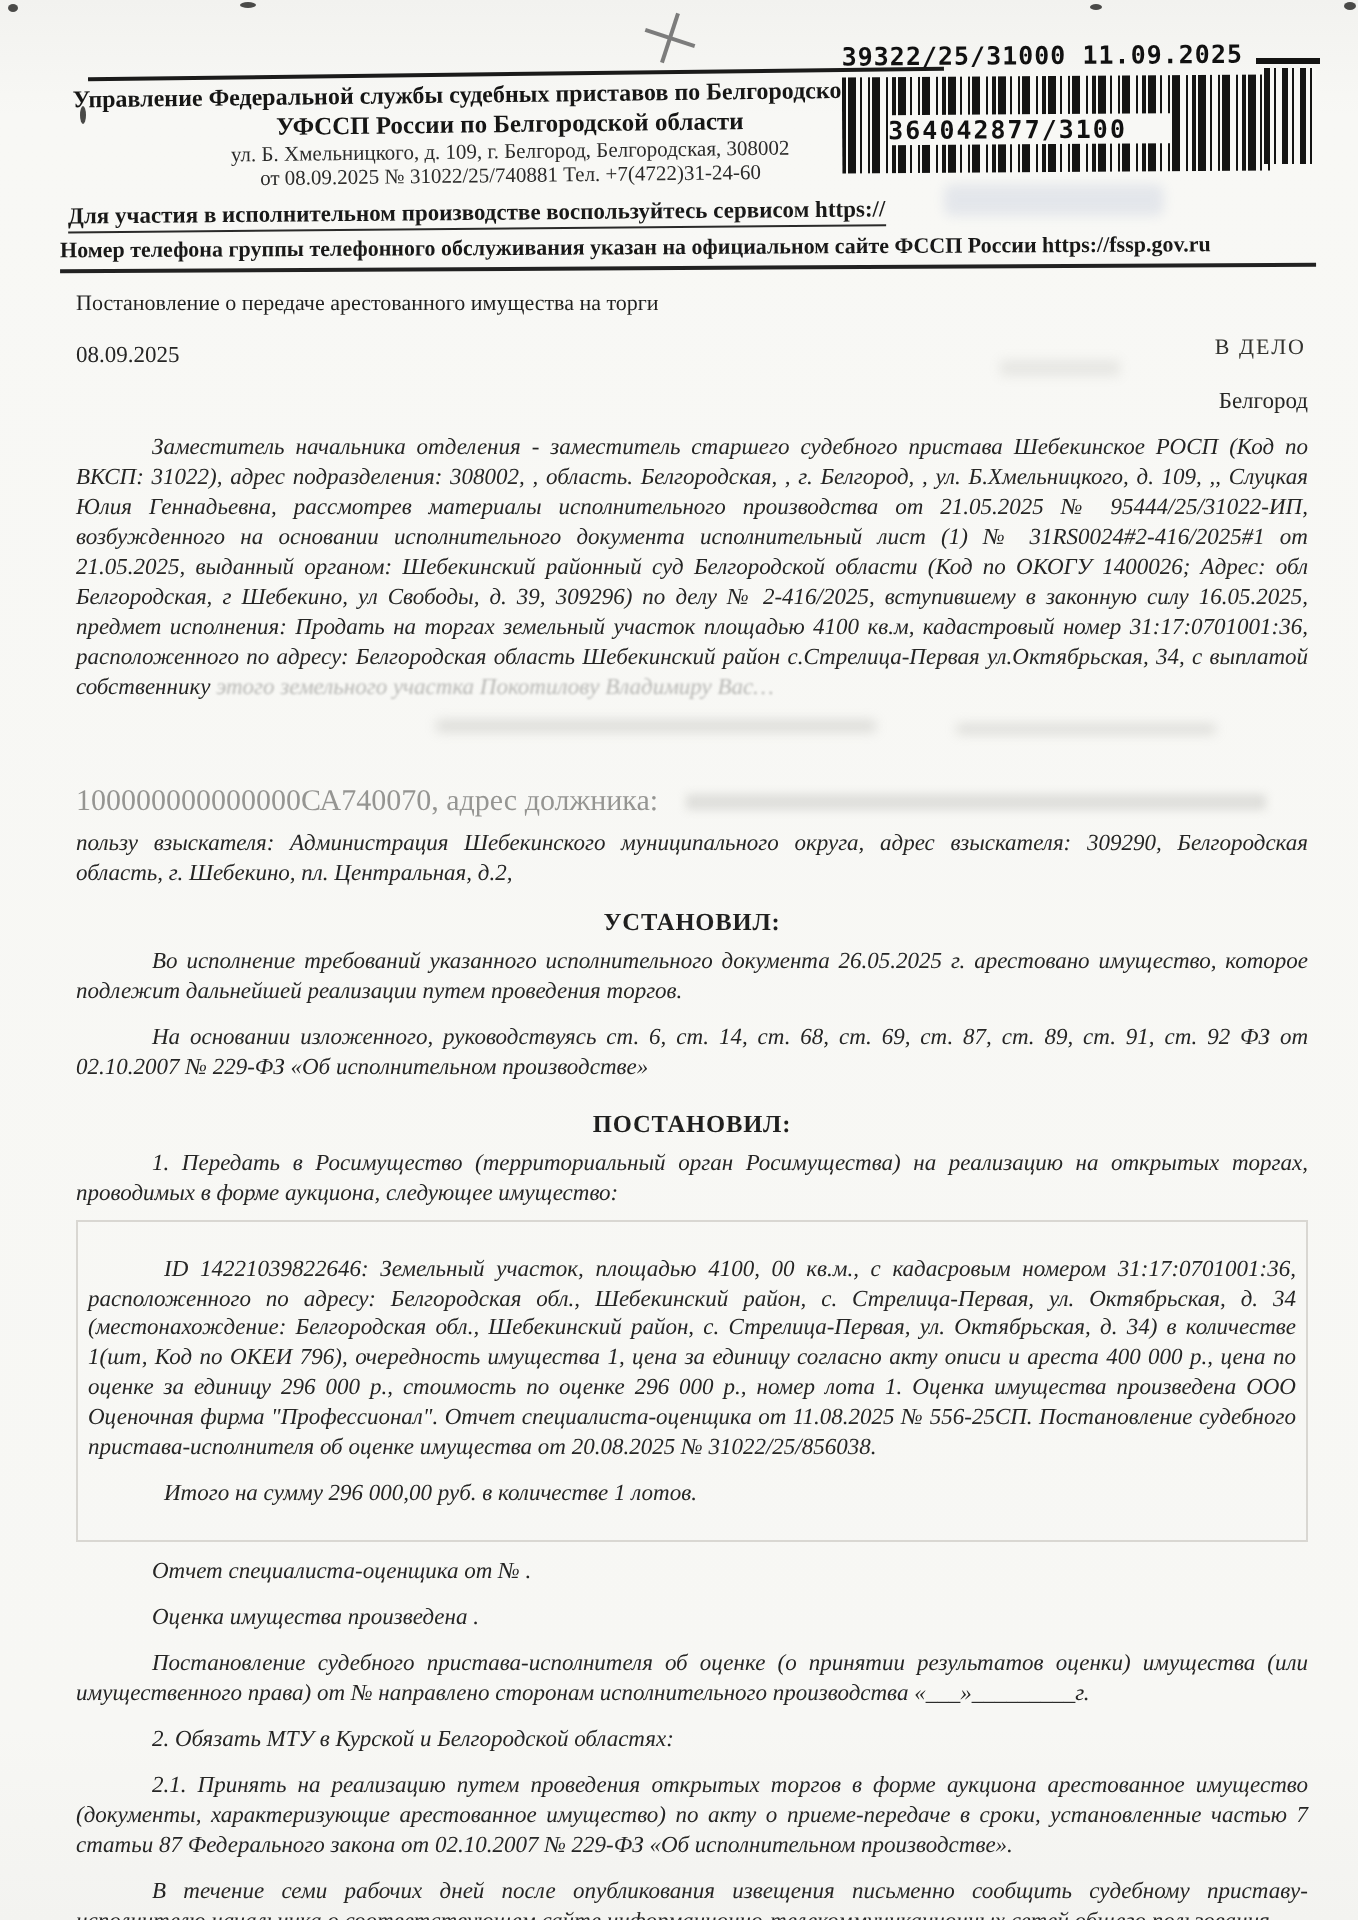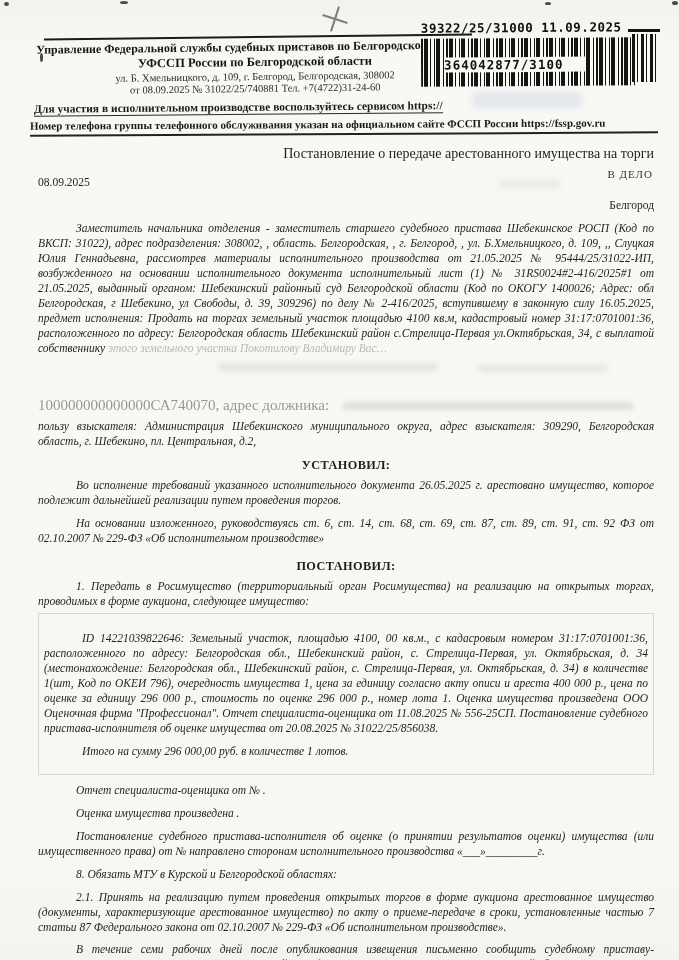--- a/index.html
+++ b/index.html
@@ -36,21 +36,21 @@
   }
   .bc-num-bottom{position:absolute;left:2px;top:37px;background:#f8f8f5;padding:0 22px 0 0;
     font-family:"DejaVu Sans Mono", monospace;font-weight:bold;font-size:12.5px;color:#111;letter-spacing:1px;margin-left:21px;}
   .bc-partial{position:absolute;left:632px;top:34px;width:26px;height:48px;
     background:repeating-linear-gradient(90deg,#141413 0 3px,#f8f8f5 3px 5px,#141413 5px 6px,#f8f8f5 6px 9px);}
   .bc-partial-cap{position:absolute;left:628px;top:29px;width:32px;height:3px;background:#141413;}
   .stamp-trace{position:absolute;left:472px;top:92px;width:110px;height:16px;background:#7e8fba;opacity:.16;filter:blur(3px);border-radius:4px;}
   .stamp-trace2{position:absolute;left:500px;top:180px;width:60px;height:8px;background:#9a9a94;opacity:.18;filter:blur(3px);}
   
   .main{position:absolute;left:38px;top:145px;width:616px;font-size:11.5px;line-height:1.3;color:#252524;}
-  .doc-title{text-align:right;font-size:14px;color:#1f1f1e;margin-bottom:12px;}
+  .doc-title{text-align:left;font-size:11px;color:#1f1f1e;margin-bottom:12px;}
   .date-line{font-size:11.5px;}
   .city-line{text-align:right;font-size:11.5px;margin-top:8px;}
   .para{text-align:justify;text-indent:38px;margin:8px 0 0 0;font-style:italic;}
   .para.tight{margin-top:4px;}
   .para.no-indent{text-indent:0;}
   .faded{color:#8d8d8a;opacity:.6;filter:blur(.4px);}
   .blur-gap{position:relative;height:26px;}
   .smudge{position:absolute;background:#a9a9a4;filter:blur(3px);opacity:.35;border-radius:2px;}
   .debtor{font-size:15px;opacity:.62;filter:blur(.35px);color:#5a5a57;margin-top:14px;}
   .debtor .tail-smudge{display:inline-block;width:290px;height:8px;background:#b5b5b0;filter:blur(2.5px);opacity:.6;vertical-align:middle;margin-left:14px;}
@@ -118,19 +118,19 @@
     <p class="para tight">1. Передать в Росимущество (территориальный орган Росимущества) на реализацию на открытых торгах, проводимых в форме аукциона, следующее имущество:</p>
 
     <div class="lot-box">
       <p class="para" style="margin-top:2px;">ID 14221039822646: Земельный участок, площадью 4100, 00 кв.м., с кадасровым номером 31:17:0701001:36, расположенного по адресу: Белгородская обл., Шебекинский район, с. Стрелица-Первая, ул. Октябрьская, д. 34 (местонахождение: Белгородская обл., Шебекинский район, с. Стрелица-Первая, ул. Октябрьская, д. 34) в количестве 1(шт, Код по ОКЕИ 796), очередность имущества 1, цена за единицу согласно акту описи и ареста 400 000 р., цена по оценке за единицу 296 000 р., стоимость по оценке 296 000 р., номер лота 1. Оценка имущества произведена ООО Оценочная фирма "Профессионал". Отчет специалиста-оценщика от 11.08.2025 № 556-25СП. Постановление судебного пристава-исполнителя об оценке имущества от 20.08.2025 № 31022/25/856038.</p>
       <p class="para small-gap">Итого на сумму 296 000,00 руб. в количестве 1 лотов.</p>
     </div>
 
     <p class="para small-gap">Отчет специалиста-оценщика от № .</p>
     <p class="para small-gap">Оценка имущества произведена .</p>
     <p class="para small-gap">Постановление судебного пристава-исполнителя об оценке (о принятии результатов оценки) имущества (или имущественного права) от № направлено сторонам исполнительного производства «___»_________г.</p>
-    <p class="para small-gap">8. Обязать МТУ в Курской и Белгородской областях:</p>
+    <p class="para small-gap">2. Обязать МТУ в Курской и Белгородской областях:</p>
     <p class="para small-gap">2.1. Принять на реализацию путем проведения открытых торгов в форме аукциона арестованное имущество (документы, характеризующие арестованное имущество) по акту о приеме-передаче в сроки, установленные частью 7 статьи 87 Федерального закона от 02.10.2007 № 229-ФЗ «Об исполнительном производстве».</p>
     <p class="para small-gap">В течение семи рабочих дней после опубликования извещения письменно сообщить судебному приставу-исполнителю начальника о соответствующем сайте информационно-телекоммуникационных сетей общего пользования.</p>
 
   </div>
 
 </div>
 
 </body></html>

